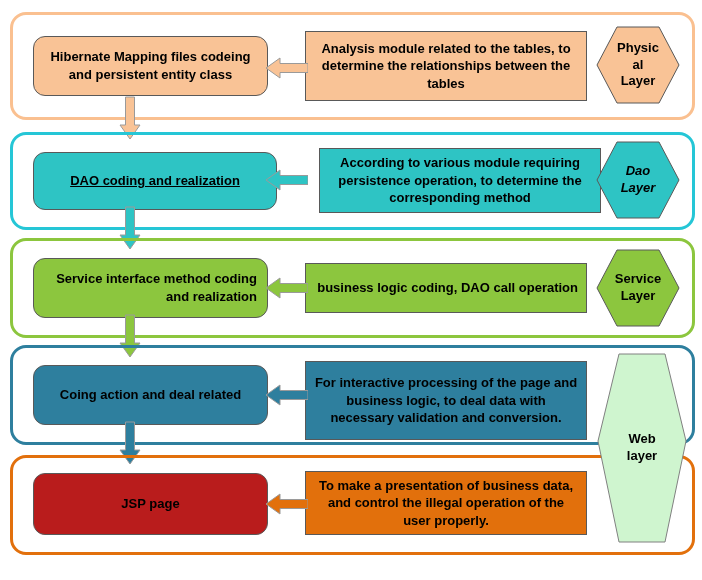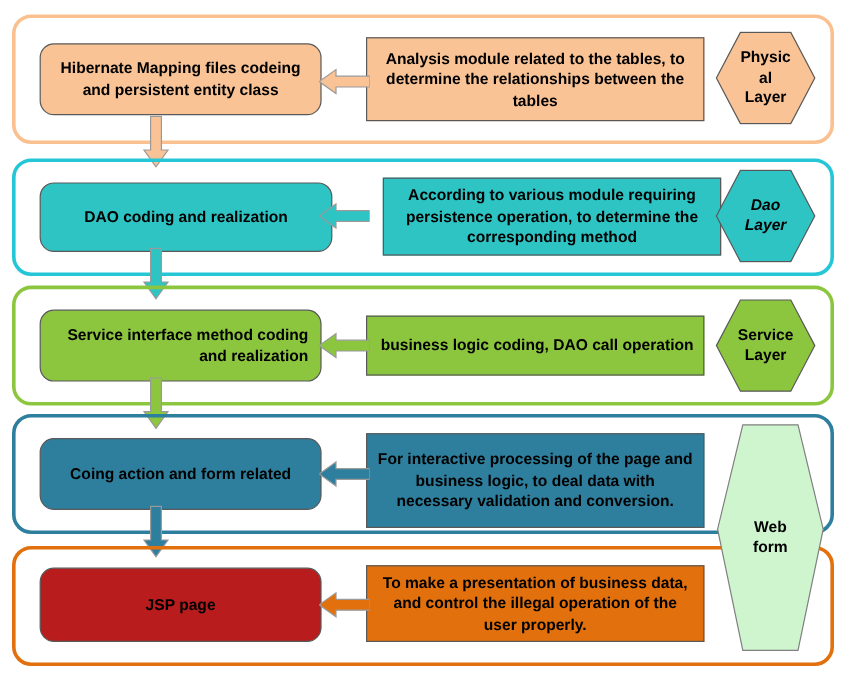--- a/index.html
+++ b/index.html
@@ -116,21 +116,21 @@
 al
 Layer</span>
   </div>
 
   <svg class="arrow-svg" style="left:118px; top:96px;" width="24" height="44" viewBox="0 0 24 44">
     <polygon points="12,43 2,29 7.5,29 7.5,1 16.5,1 16.5,29 22,29" fill="#F9C396" stroke="#9a9a9a" stroke-width="1"></polygon>
   </svg>
 
   <div class="layer-container" style="left:10px; top:132px; width:685px; height:98px; border-color:#25C6D6;"></div>
 
-  <div class="proc-box" style="left:33px; top:152px; width:244px; height:58px; background:#2EC4C4;">
+  <div class="proc-box" style="left:33px; top:152px; width:244px; height:58px; background:#2EC4C4;text-decoration:underline;">
     <span>DAO coding and realization</span>
   </div>
 
   <div class="desc-box" style="left:319px; top:148px; width:282px; height:65px; background:#2EC4C4;">
     <span>According to various module requiring persistence operation, to determine the corresponding method</span>
   </div>
 
   <svg class="arrow-svg" style="left:266px; top:168px;" width="42" height="24" viewBox="0 0 42 24">
     <polygon points="0,12 14,2 14,7.5 42,7.5 42,16.5 14,16.5 14,22" fill="#2EC4C4" stroke="#9a9a9a" stroke-width="1"></polygon>
   </svg>
@@ -169,21 +169,21 @@
 Layer</span>
   </div>
 
   <svg class="arrow-svg" style="left:118px; top:314px;" width="24" height="44" viewBox="0 0 24 44">
     <polygon points="12,43 2,29 7.5,29 7.5,1 16.5,1 16.5,29 22,29" fill="#8CC63E" stroke="#9a9a9a" stroke-width="1"></polygon>
   </svg>
 
   <div class="layer-container" style="left:10px; top:345px; width:685px; height:100px; border-color:#2E7F9E;"></div>
 
   <div class="proc-box" style="left:33px; top:365px; width:235px; height:60px; background:#2E7F9E;">
-    <span>Coing action and form related</span>
+    <span>Coing action and deal related</span>
   </div>
 
   <div class="desc-box" style="left:305px; top:361px; width:282px; height:79px; background:#2E7F9E;">
     <span>For interactive processing of the page and business logic,  to deal data  with necessary validation and conversion.</span>
   </div>
 
   <svg class="arrow-svg" style="left:266px; top:383px;" width="42" height="24" viewBox="0 0 42 24">
     <polygon points="0,12 14,2 14,7.5 42,7.5 42,16.5 14,16.5 14,22" fill="#2E7F9E" stroke="#9a9a9a" stroke-width="1"></polygon>
   </svg>
 
@@ -203,16 +203,16 @@
 
   <svg class="arrow-svg" style="left:266px; top:492px;" width="42" height="24" viewBox="0 0 42 24">
     <polygon points="0,12 14,2 14,7.5 42,7.5 42,16.5 14,16.5 14,22" fill="#E2700C" stroke="#9a9a9a" stroke-width="1"></polygon>
   </svg>
 
   <div class="hex-tag" style="left:597px; top:353px; width:90px; height:190px;">
     <svg class="hex-svg" width="90" height="190" viewBox="0 0 90 190">
       <polygon points="22,1 68,1 89,88 68,189 22,189 1,88" fill="#CFF5CF" stroke="#808080" stroke-width="1"></polygon>
     </svg>
     <span class="hex-label">Web
-form</span>
+layer</span>
   </div>
 
 </div>
 
 </body></html>

